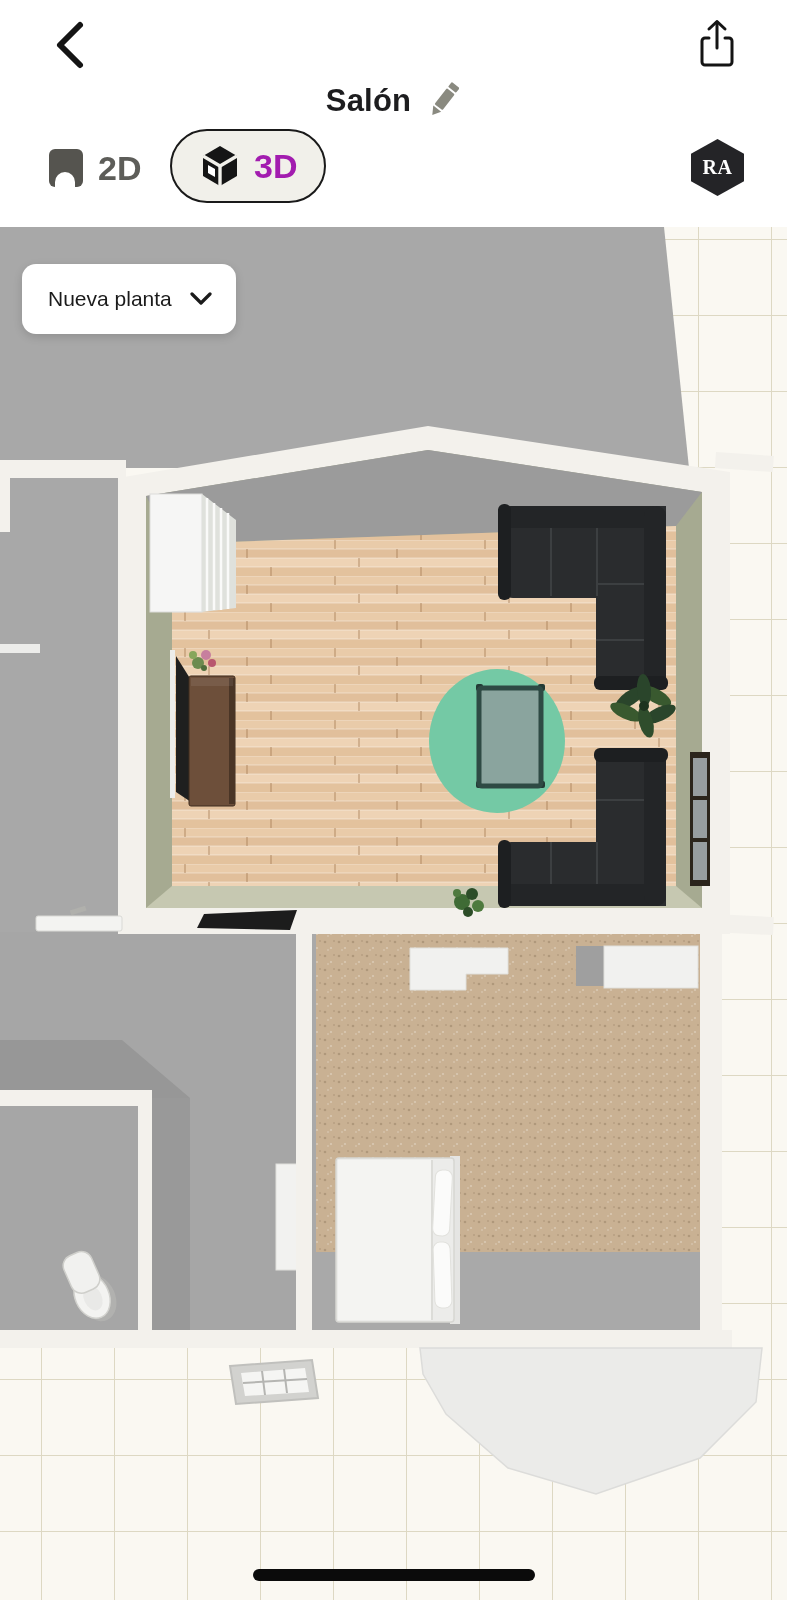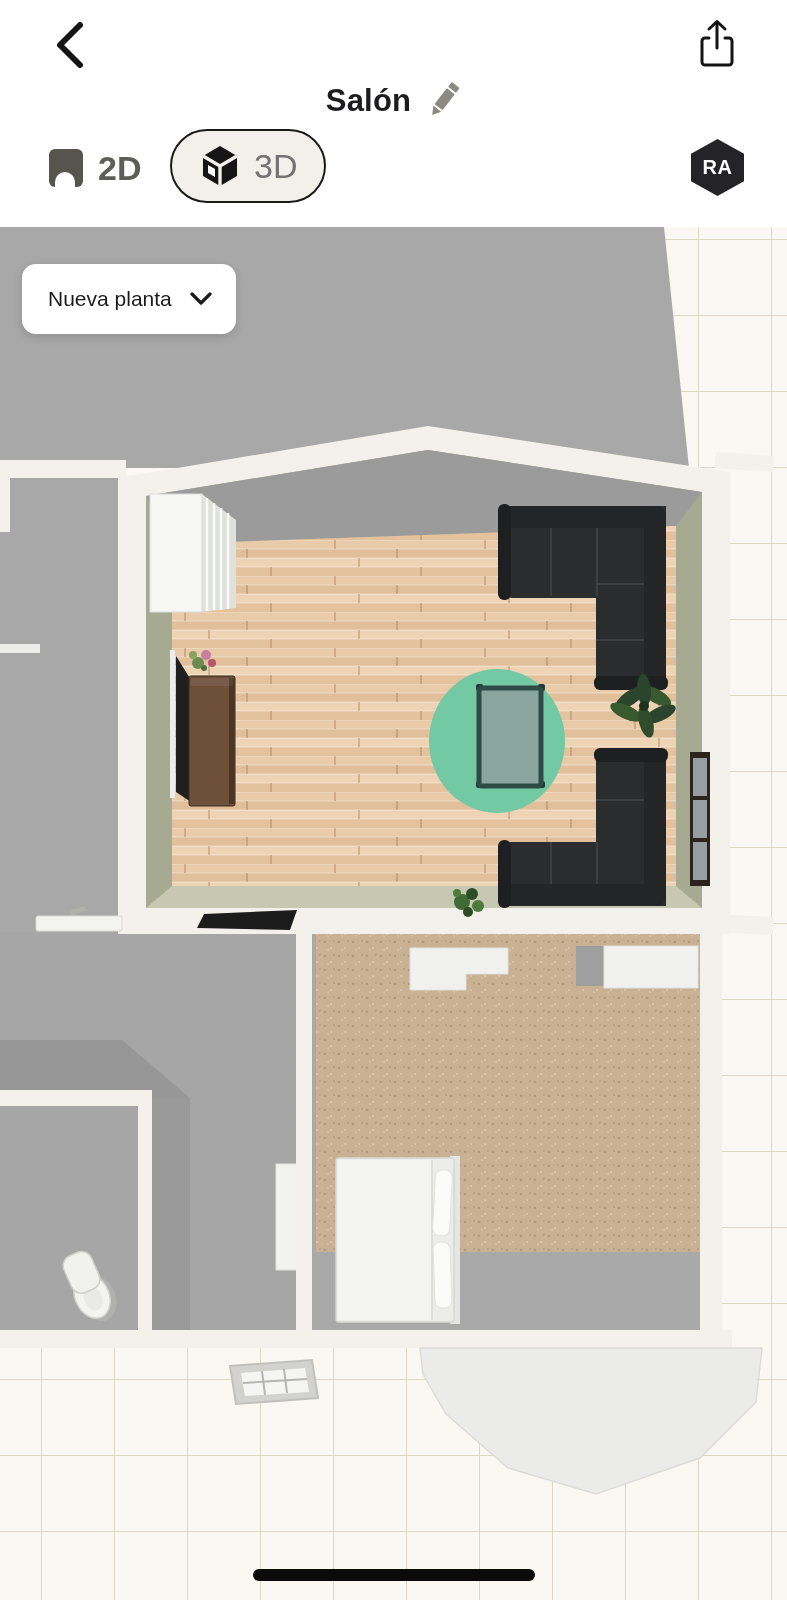--- a/index.html
+++ b/index.html
@@ -13,27 +13,27 @@
   .title-wrap{position:absolute;left:0;right:0;top:38px;height:50px;display:flex;align-items:center;justify-content:center;gap:16px;margin-top:38px;}
   .page-title{font-size:31px;font-weight:700;color:var(--c-header_text,#1d1d1f);letter-spacing:.2px;}
   .edit-btn{border:none;background:transparent;padding:0;width:34px;height:44px;cursor:pointer;}
   .share-btn{position:absolute;left:694px;top:16px;width:46px;height:58px;border:none;background:transparent;padding:0;cursor:pointer;}
 
   .seg-2d{position:absolute;left:48px;top:142px;height:52px;display:flex;align-items:center;gap:14px;border:none;background:transparent;padding:0;cursor:pointer;}
   .seg-2d .lbl{font-size:34px;font-weight:700;color:var(--c-toggle_inactive,#5d5d59);}
   .seg-3d{position:absolute;left:170px;top:129px;height:74px;display:flex;align-items:center;gap:13px;
           padding:0 27px;border:2px solid var(--c-toggle_border,#1a1a1a);border-radius:40px;
           background:var(--c-toggle_active_bg,#f1f0ea);cursor:pointer;}
-  .seg-3d .lbl{font-size:34px;font-weight:400;color:#737373;}
+  .seg-3d .lbl{font-size:34px;font-weight:700;color:#a21caf;}
   .ra-badge{position:absolute;left:691px;top:139px;width:53px;height:57px;border:none;padding:0;cursor:pointer;
             background:var(--c-ar_badge_bg,#242427);
             clip-path:polygon(50% 0,100% 26%,100% 74%,50% 100%,0 74%,0 26%);
             color:var(--c-ar_badge_text,#ffffff);font-size:20px;font-weight:700;
             display:flex;align-items:center;justify-content:center;letter-spacing:.5px;
-            font-family:Liberation Sans, sans-serif;}
+            font-family:Liberation Serif, serif;}
 
   
   .scene{position:absolute;left:0;top:227px;width:787px;height:1373px;background:var(--c-tile_bg,#faf8f2);}
   .scene-svg{display:block;}
 
   
   .floor-dd{position:absolute;left:22px;top:264px;height:70px;min-width:206px;padding:0 24px 0 26px;
             background:var(--c-dropdown_bg,#ffffff);border:none;border-radius:14px;
             box-shadow:0 3px 10px rgba(0,0,0,.14);display:flex;align-items:center;gap:18px;cursor:pointer;z-index:6;}
   .floor-dd .lbl{font-size:21px;color:var(--c-dropdown_text,#1b1b1b);font-weight:400;}

